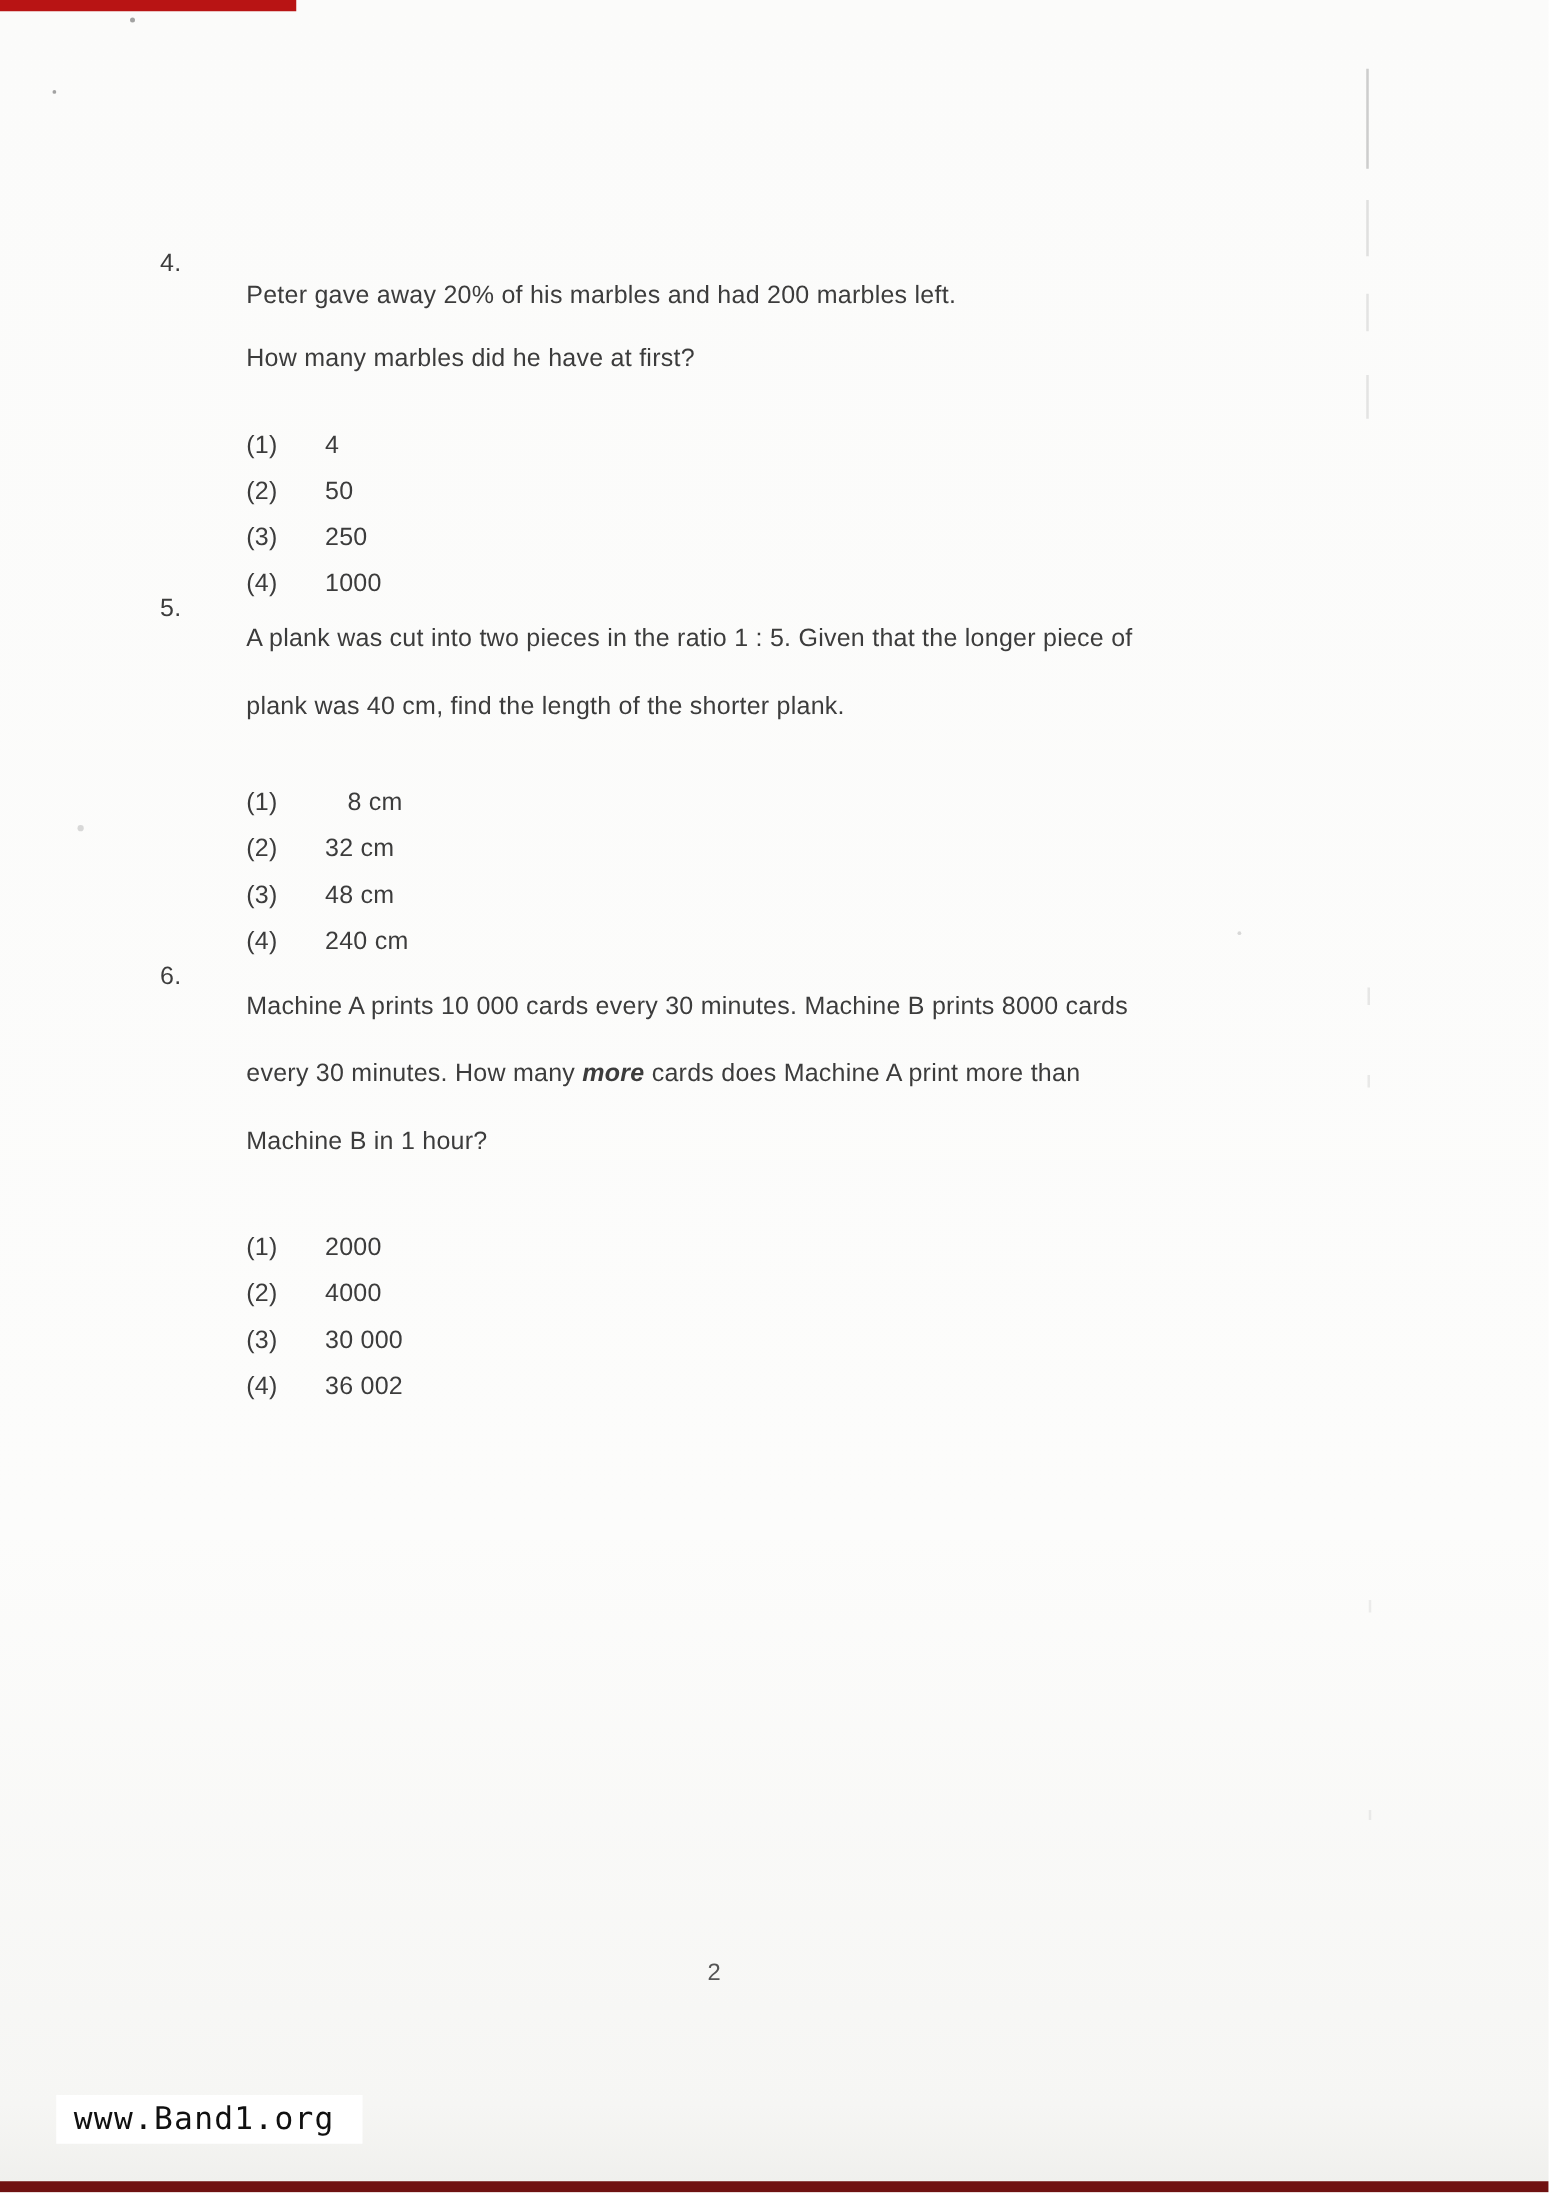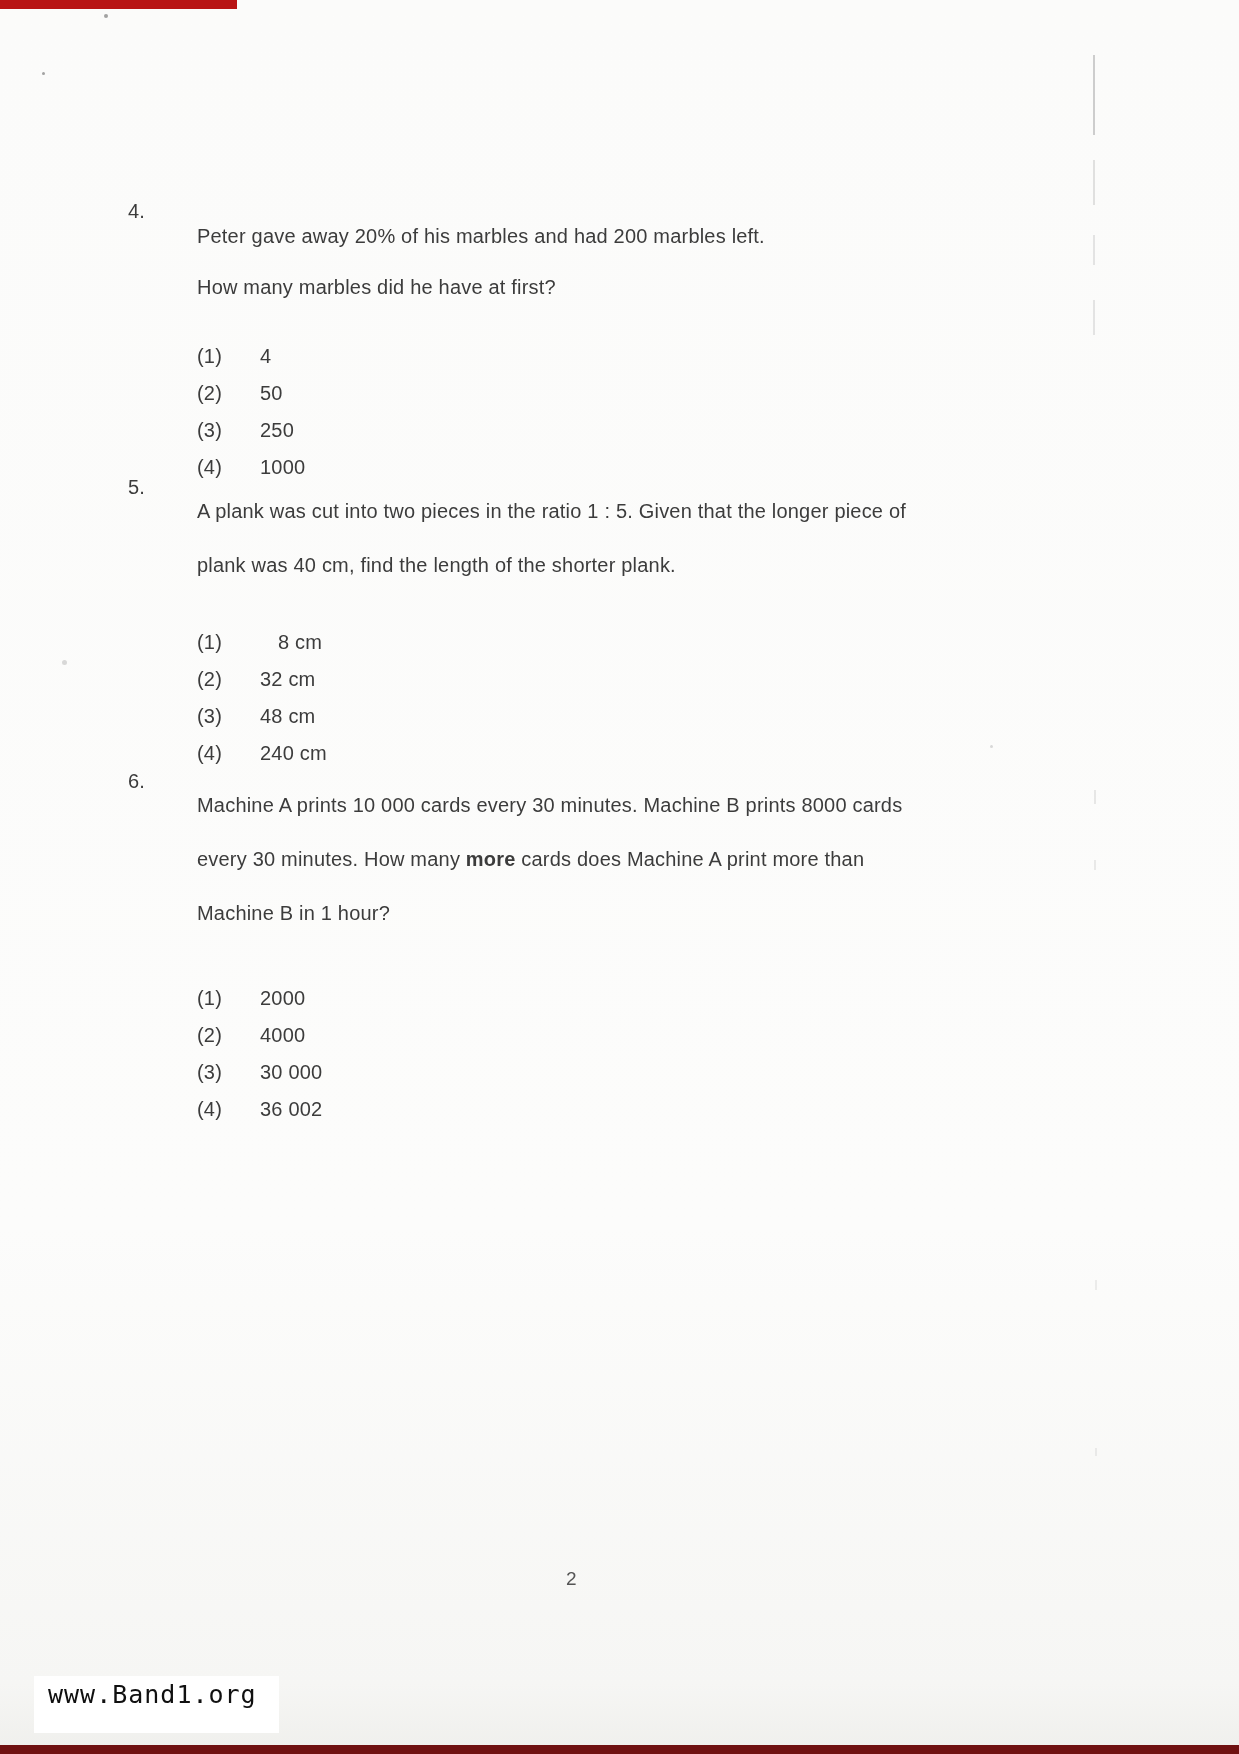--- a/index.html
+++ b/index.html
@@ -54,37 +54,37 @@
   .lh30 .qline { line-height: 30px; margin-top: 21px; }
   .lh38 .qline { line-height: 38px; margin-top: 16px; }
 
   .options { margin-top: 36px; }
   .options.gap40 { margin-top: 40px; }
   .options.gap48 { margin-top: 48px; }
   .opt-row { display: flex; line-height: 37px; }
   .opt-label { width: 63px; flex: 0 0 63px; }
   .opt-value { }
 
-  .bold { font-weight: 700; }
+  .bold { font-weight: 700; font-style: italic; }
 
   .page-number {
     position: absolute;
     left: 566px;
     top: 1568px;
     font-size: 19px;
     color: #555555;
     letter-spacing: 0.5px;
   }
 
   .watermark {
     position: absolute;
-    left: 34px;
+    left: 45px;
     top: 1676px;
     background: #ffffff;
-    padding: 4px 22px 24px 14px;
+    padding: 4px 22px 6px 14px;
     font-family: "DejaVu Sans Mono", "Liberation Mono", monospace;
     font-size: 25px;
     color: #101010;
     letter-spacing: 1px;
   }
 </style>
 </head>
 <body>
 
 <div class="page">

